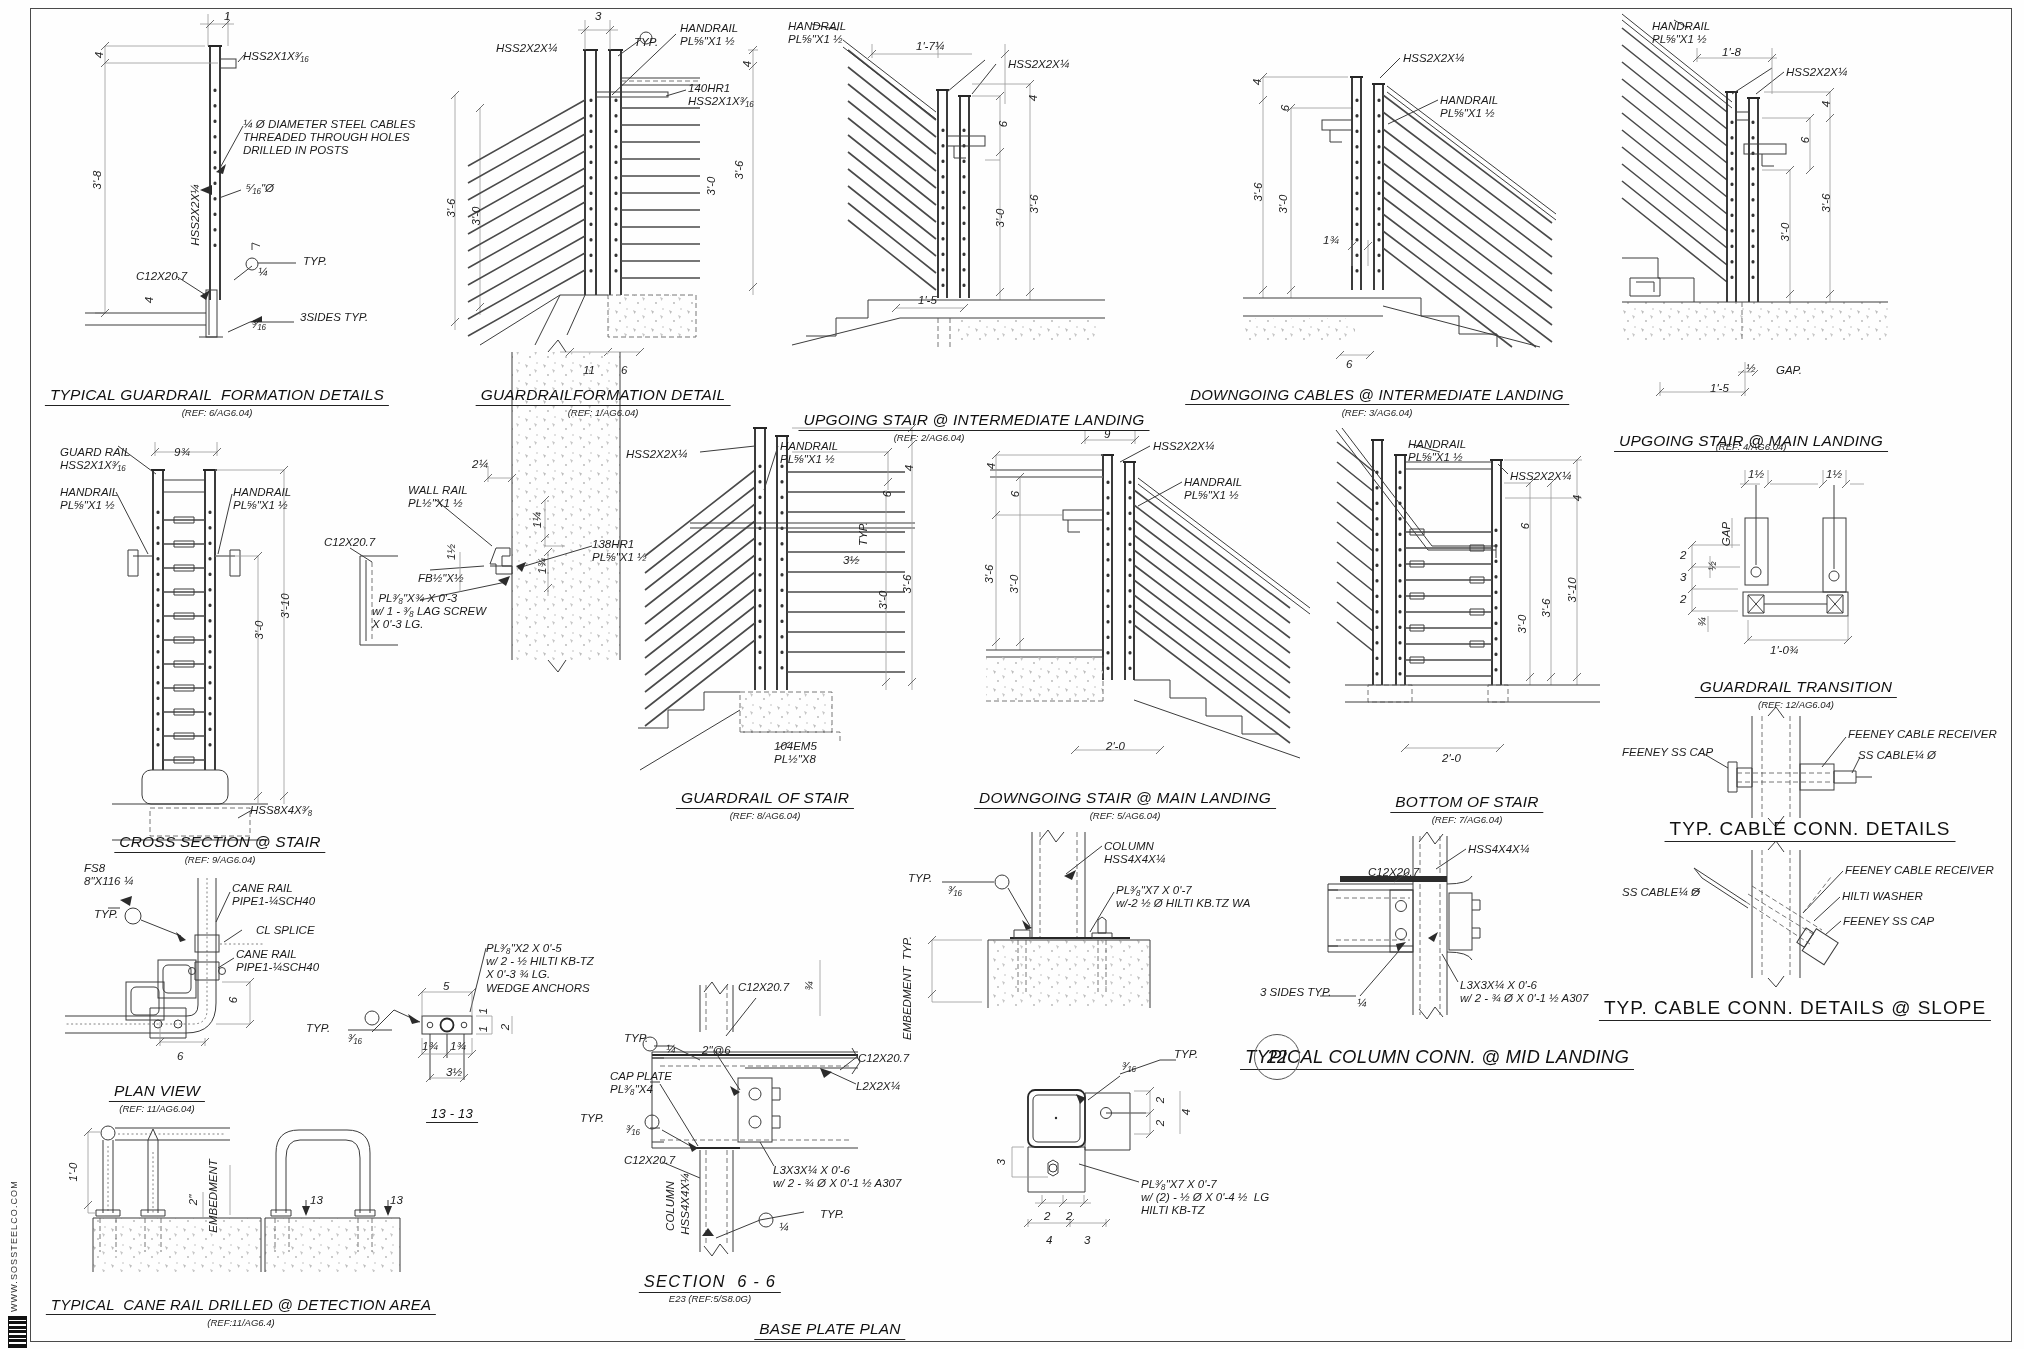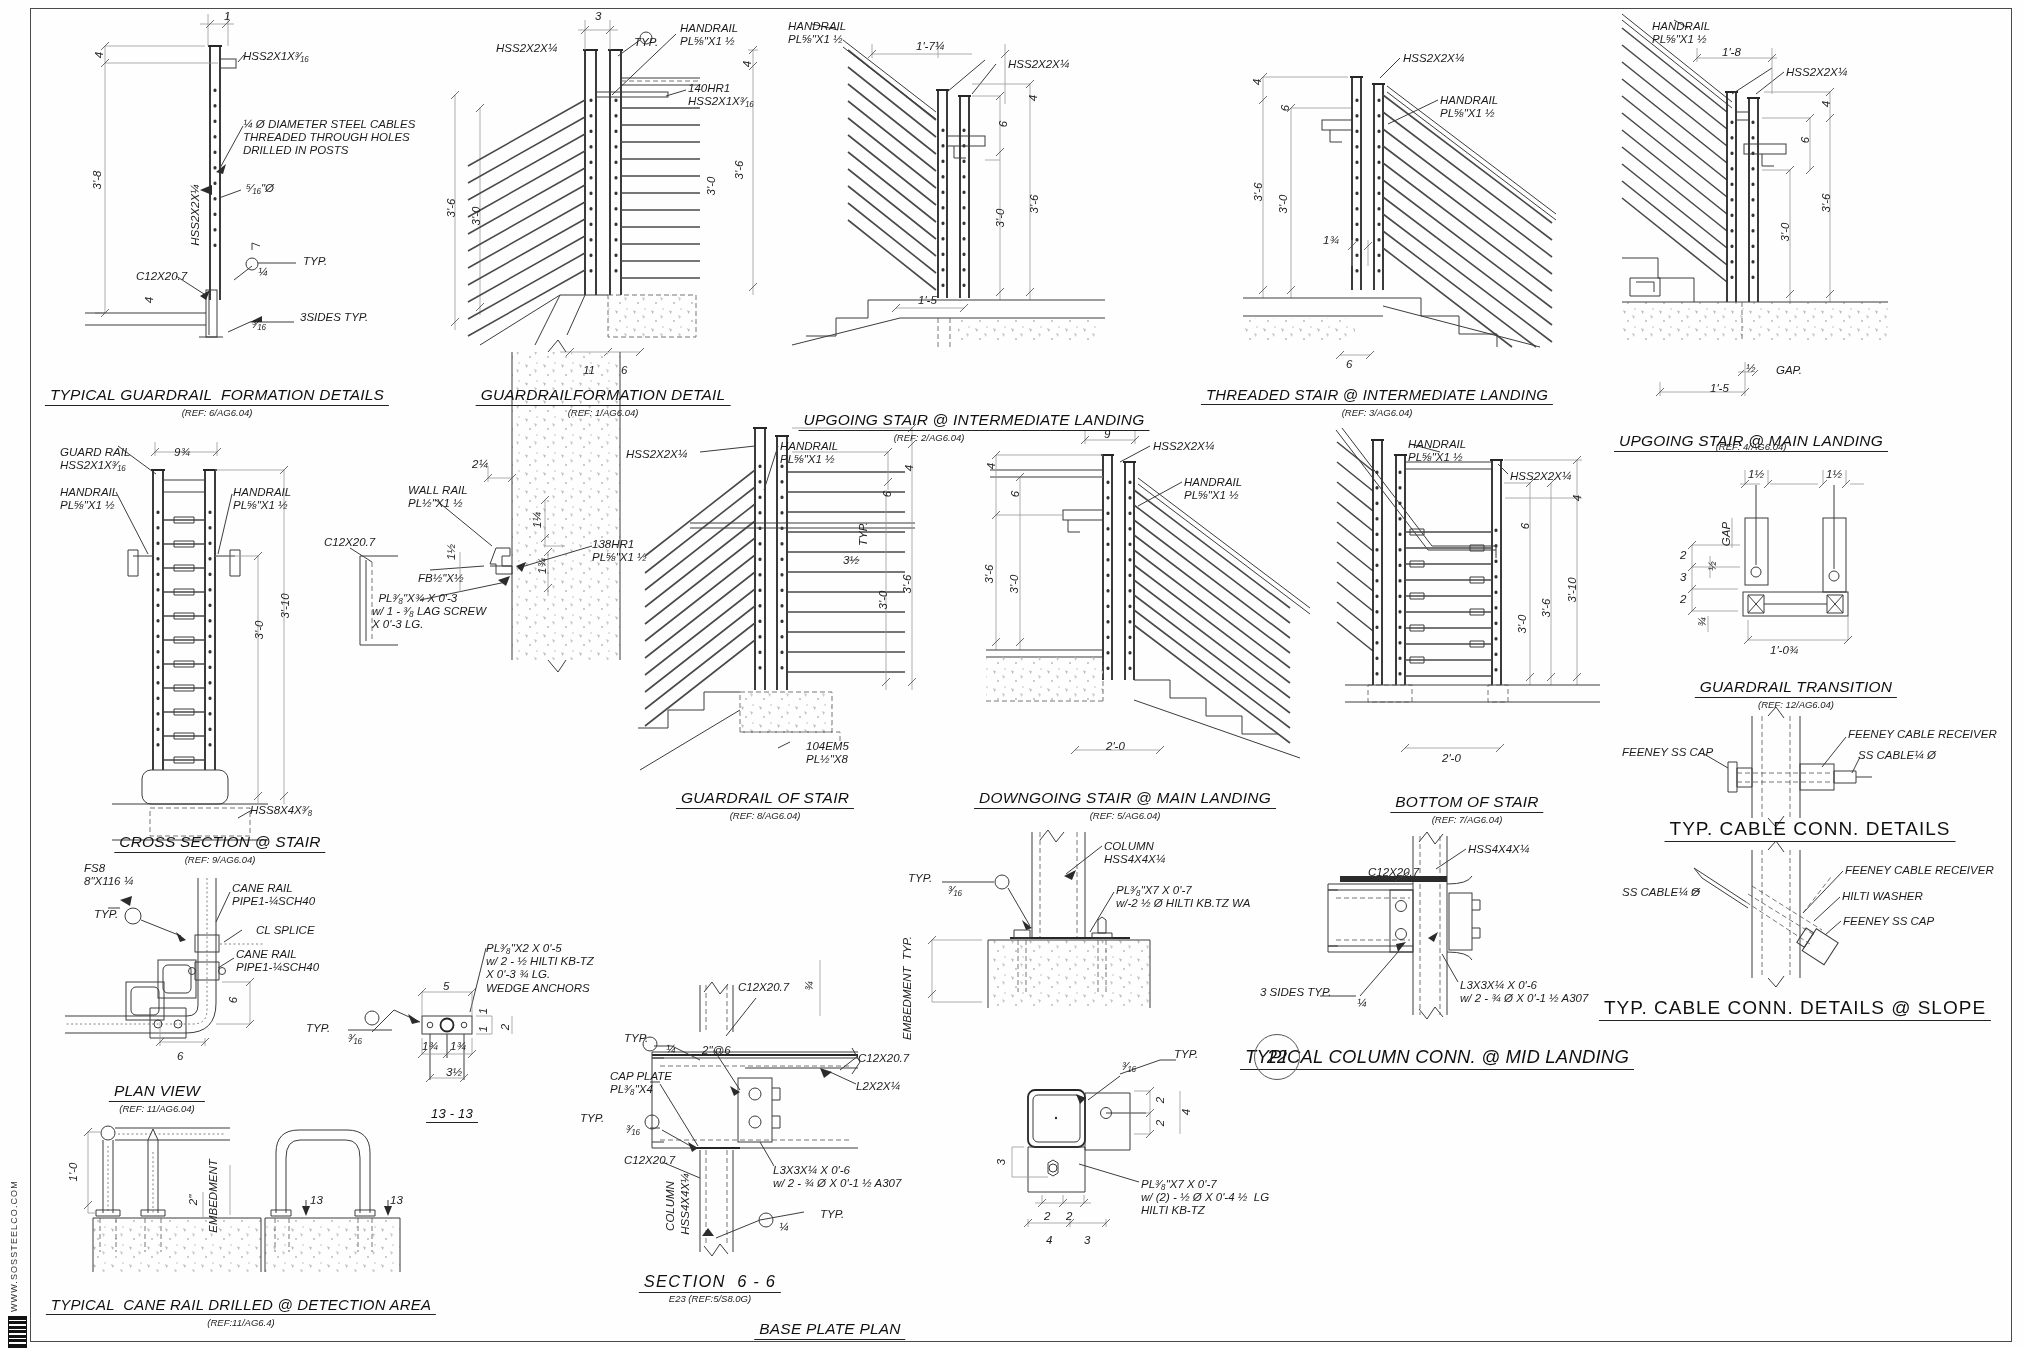--- a/index.html
+++ b/index.html
@@ -453,21 +453,21 @@
       <div class="pref" style="left: 929px; top: 431px;">(REF: 2/AG6.04)</div>
       <span class="lbl" style="left: 788px; top: 20px;">HANDRAIL
 PL⅝"X1 ½</span>
       <span class="lbl" style="left: 916px; top: 40px;">1'-7¼</span>
       <span class="lbl" style="left: 1008px; top: 58px;">HSS2X2X¼</span>
       <span class="lbl rot" style="left: 1034px; top: 98px;">4</span>
       <span class="lbl rot" style="left: 1004px; top: 124px;">6</span>
       <span class="lbl rot" style="left: 1001px; top: 218px;">3'-0</span>
       <span class="lbl rot" style="left: 1035px; top: 204px;">3'-6</span>
       <span class="lbl" style="left: 918px; top: 294px;">1'-5</span>
-      <div class="ptitle t-p4" style="left: 1377px; top: 386px;">THREADED STAIR @ INTERMEDIATE LANDING</div>
+      <div class="ptitle t-p4" style="left: 1377px; top: 386px;">DOWNGOING CABLES @ INTERMEDIATE LANDING</div>
       <div class="pref" style="left: 1377px; top: 406px;">(REF: 3/AG6.04)</div>
       <span class="lbl" style="left: 1403px; top: 52px;">HSS2X2X¼</span>
       <span class="lbl" style="left: 1440px; top: 94px;">HANDRAIL
 PL⅝"X1 ½</span>
       <span class="lbl rot" style="left: 1258px; top: 82px;">4</span>
       <span class="lbl rot" style="left: 1286px; top: 108px;">6</span>
       <span class="lbl rot" style="left: 1259px; top: 192px;">3'-6</span>
       <span class="lbl rot" style="left: 1284px; top: 204px;">3'-0</span>
       <span class="lbl" style="left: 1323px; top: 234px;">1¾</span>
       <span class="lbl" style="left: 1346px; top: 358px;">6</span>
@@ -513,21 +513,21 @@
       <div class="pref" style="left: 765px; top: 809px;">(REF: 8/AG6.04)</div>
       <span class="lbl" style="left: 626px; top: 448px;">HSS2X2X¼</span>
       <span class="lbl" style="left: 780px; top: 440px;">HANDRAIL
 PL⅝"X1 ½</span>
       <span class="lbl rot" style="left: 910px; top: 468px;">4</span>
       <span class="lbl rot" style="left: 888px; top: 494px;">6</span>
       <span class="lbl" style="left: 843px; top: 554px;">3½</span>
       <span class="lbl rot" style="left: 864px; top: 534px;">TYP.</span>
       <span class="lbl rot" style="left: 884px; top: 600px;">3'-0</span>
       <span class="lbl rot" style="left: 908px; top: 584px;">3'-6</span>
-      <span class="lbl" style="left: 774px; top: 740px; margin-left: 32px;">104EM5
+      <span class="lbl" style="left: 774px; top: 740px;">104EM5
 PL½"X8</span>
       <div class="ptitle t-p9" style="left: 1125px; top: 789px;">DOWNGOING STAIR @ MAIN LANDING</div>
       <div class="pref" style="left: 1125px; top: 809px;">(REF: 5/AG6.04)</div>
       <span class="lbl" style="left: 1104px; top: 428px;">9</span>
       <span class="lbl" style="left: 1153px; top: 440px;">HSS2X2X¼</span>
       <span class="lbl" style="left: 1184px; top: 476px;">HANDRAIL
 PL⅝"X1 ½</span>
       <span class="lbl rot" style="left: 992px; top: 466px;">4</span>
       <span class="lbl rot" style="left: 1016px; top: 494px;">6</span>
       <span class="lbl rot" style="left: 990px; top: 574px;">3'-6</span>

